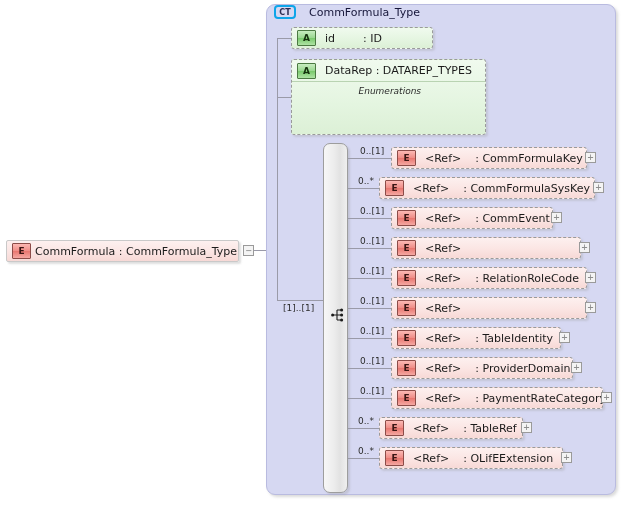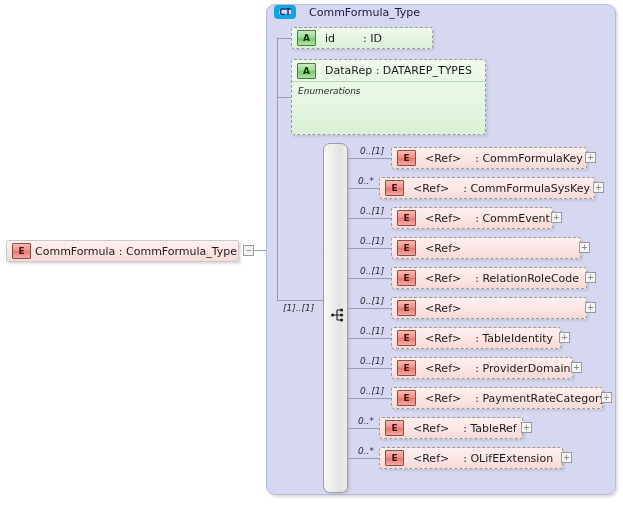--- a/index.html
+++ b/index.html
@@ -70,21 +70,21 @@
     box-shadow: 2px 2px 3px rgba(150,150,150,.35);
     box-sizing: border-box;
   }
   #ct-header {
     left: 274px; top: 5px;
     display: flex; align-items: center;
   }
   .ct-badge {
     width: 22px; height: 14px;
     background: #d6d8f2;
-    border: 5px solid #0ea5e9;
+    border: 2px solid #0ea5e9;
     border-radius: 4px;
     display: flex; align-items: center; justify-content: center;
     font-size: 8px; font-weight: bold; color: #2c2c52;
     box-sizing: border-box;
     flex: none;
   }
   #ct-title {
     margin-left: 13px;
     font-size: 11px;
     color: #16163a;
@@ -129,21 +129,21 @@
   #attr-datarep .dr-head {
     height: 21px;
     display: flex; align-items: center;
     border-bottom: 1px solid #b9d3b2;
   }
   #attr-datarep .a-badge { margin-left: 5px; }
   #attr-datarep .dr-title {
     margin-left: 9px; font-size: 11px; color: #1b1b1b; white-space: nowrap;
   }
   #attr-datarep .dr-body {
-    display: flex; padding: 4px 0 0 6px;
+    display: flex; padding: 4px 0 0 6px; justify-content: center;
   }
   #attr-datarep .enum-label {
     font-size: 9px; font-style: italic; color: #2a2a2a;
     width: 66px; flex: none;
   }
   #attr-datarep .enum-list {
     font-size: 9px; color: #a8a8a8; line-height: 11px;
   }
 
   
@@ -176,21 +176,21 @@
   }
   .elem-row .e-badge { margin-left: 5px; }
   .elem-row .ref-txt {
     margin-left: 9px; font-size: 11px; color: #1b1b1b;
   }
   .elem-row .elem-name {
     margin-left: 14px; font-size: 11px; color: #1b1b1b; white-space: nowrap;
   }
   .card {
     position: absolute;
-    font-size: 9px; font-style: italic;
+    font-size: 9px; 
     color: #2c2c2c;
     white-space: nowrap;
   }
   .row-plus { position: absolute; }
 </style>
 </head>
 <body>
 
 <div class="abs" id="root-node">
   <span class="e-badge">E</span>

